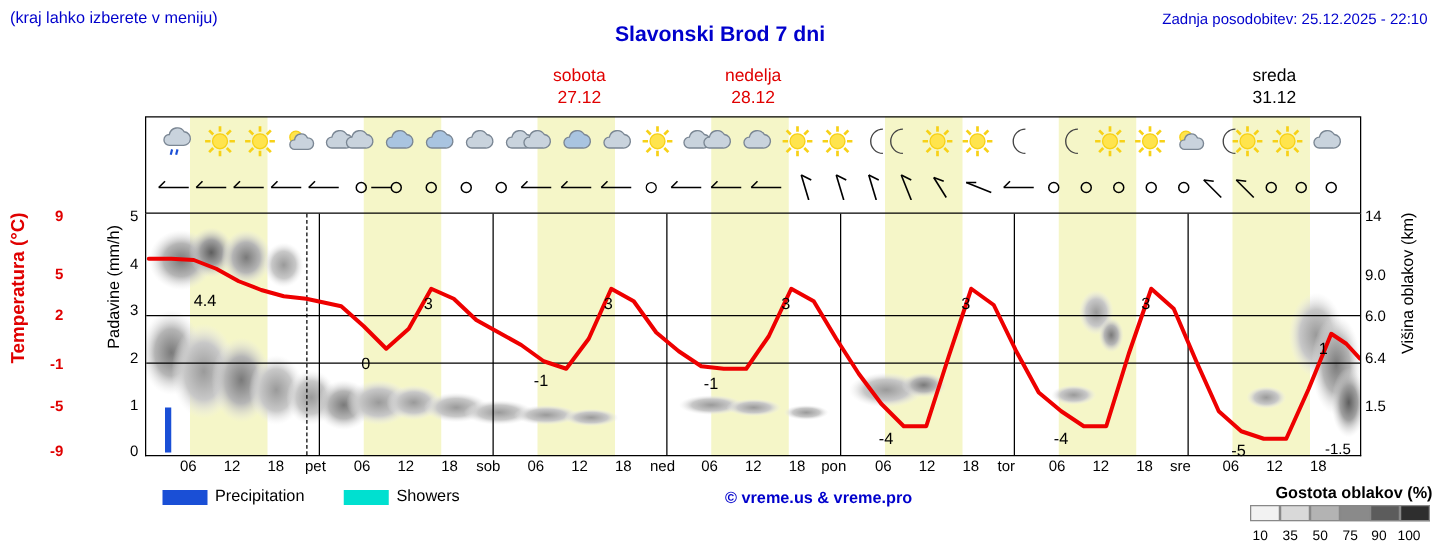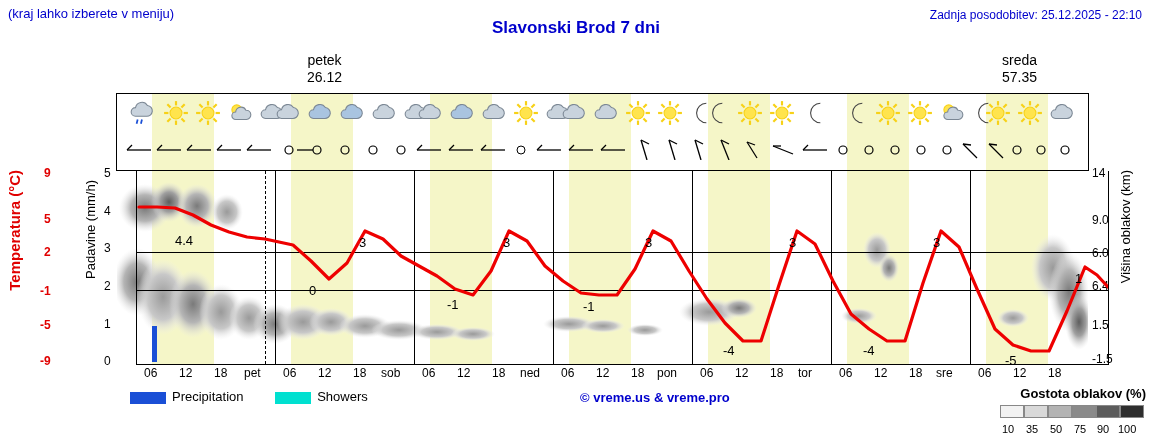--- a/index.html
+++ b/index.html
@@ -16,21 +16,21 @@
   #plot{left:116px;top:93px;width:973px;height:272px;}
   #daylabels{left:116px;top:52px;width:973px;height:38px;}
   .day{position:absolute;top:0;width:139px;text-align:center;font-size:14px;line-height:17px;color:#000;}
   .day.wknd{color:#e00000;}
 
   
   .band{position:absolute;top:0;bottom:0;background:#f5f6c8;}
 
   
   #iconstrip{position:absolute;left:0;top:0;width:973px;height:78px;border:1px solid #000;box-sizing:border-box;background:transparent;}
-  #chartbox{position:absolute;left:0;top:78px;width:973px;height:194px;border:1px solid #000;border-top:none;box-sizing:border-box;margin-left:20px;}
+  #chartbox{position:absolute;left:0;top:78px;width:973px;height:194px;border:1px solid #000;border-top:none;box-sizing:border-box;}
 
   .vsep{position:absolute;top:0;bottom:0;width:1px;background:#000;}
   .hline{position:absolute;left:0;right:0;height:1px;background:#000;}
   .dashline{position:absolute;top:0;bottom:0;border-left:1px dashed #000;}
 
   
   .wx{position:absolute;width:26px;height:26px;top:6px;}
   .wind{position:absolute;top:44px;height:22px;width:26px;}
 
   
@@ -61,22 +61,23 @@
   svg{display:block;}
 </style>
 </head>
 <body>
 
 <div class="abs" id="loc-note">(kraj lahko izberete v meniju)</div>
 <div class="abs" id="title">Slavonski Brod 7 dni</div>
 <div class="abs" id="updated">Zadnja posodobitev: 25.12.2025 - 22:10</div>
 
 <div class="abs" id="daylabels">
-  <div class="day" style="left:139px"><span>petek</span><br><span>26.12</span></div>
-  <div class="day" style="left:834px"><span>sreda</span><br><span>57.35</span></div>
+  <div class="day wknd" style="left:278px"><span>sobota</span><br><span>27.12</span></div>
+  <div class="day wknd" style="left:417px"><span>nedelja</span><br><span>28.12</span></div>
+  <div class="day" style="left:834px"><span>sreda</span><br><span>31.12</span></div>
 </div>
 
 <div class="abs" id="temp-axis">Temperatura (°C)</div>
 <div class="abs" id="precip-axis">Padavine (mm/h)</div>
 <div class="abs" id="cloud-axis">Višina oblakov (km)</div>
 
 <div class="abs tick red" style="left:44px;top:166px">9</div>
 <div class="abs tick red" style="left:44px;top:212px">5</div>
 <div class="abs tick red" style="left:44px;top:245px">2</div>
 <div class="abs tick red" style="left:40px;top:284px">-1</div>
@@ -88,21 +89,21 @@
 <div class="abs tick" style="left:104px;top:241px">3</div>
 <div class="abs tick" style="left:104px;top:279px">2</div>
 <div class="abs tick" style="left:104px;top:317px">1</div>
 <div class="abs tick" style="left:104px;top:354px">0</div>
 
 <div class="abs tick" style="left:1092px;top:166px">14</div>
 <div class="abs tick" style="left:1092px;top:213px">9.0</div>
 <div class="abs tick" style="left:1092px;top:246px">6.0</div>
 <div class="abs tick" style="left:1092px;top:279px">6.4</div>
 <div class="abs tick" style="left:1092px;top:318px">1.5</div>
-<div class="abs tick" style="left:1092px;top:352px">-1.5</div>
+<div class="abs tick" style="left:1060px;top:352px">-1.5</div>
 
 <div class="abs" id="plot">
 
   <div class="band" style="left:36px;width:62px"></div>
   <div class="band" style="left:175px;width:62px"></div>
   <div class="band" style="left:314px;width:62px"></div>
   <div class="band" style="left:453px;width:62px"></div>
   <div class="band" style="left:592px;width:62px"></div>
   <div class="band" style="left:731px;width:62px"></div>
   <div class="band" style="left:870px;width:62px"></div>

